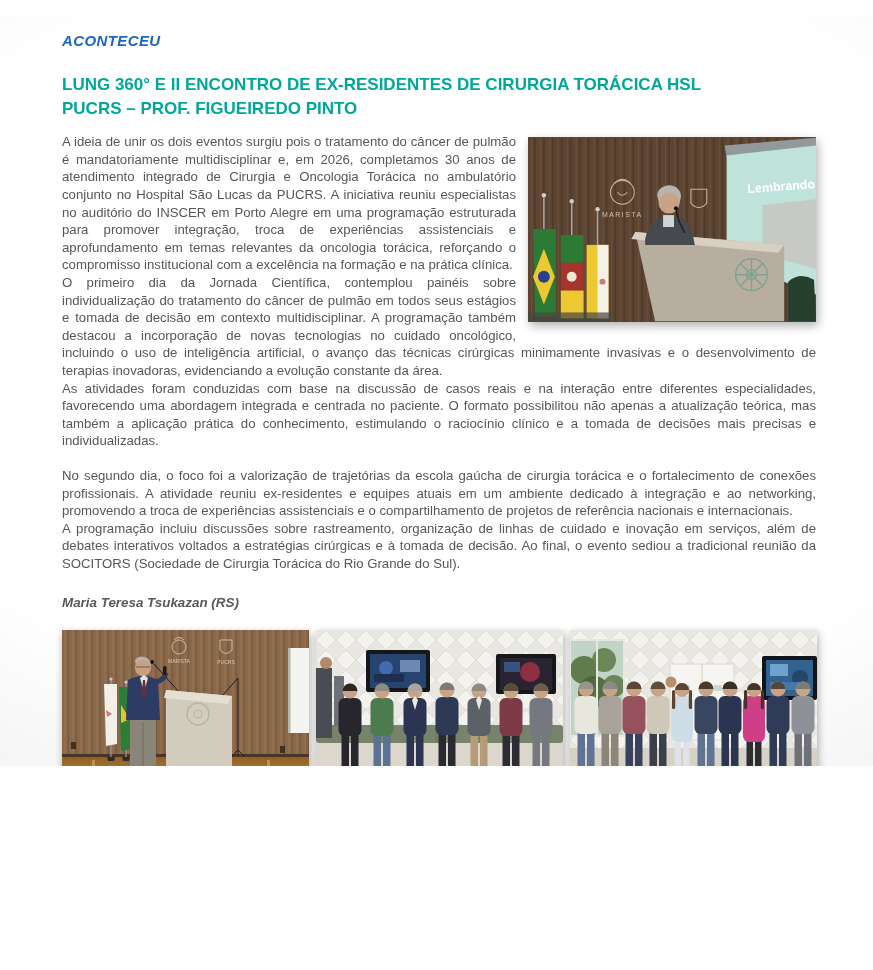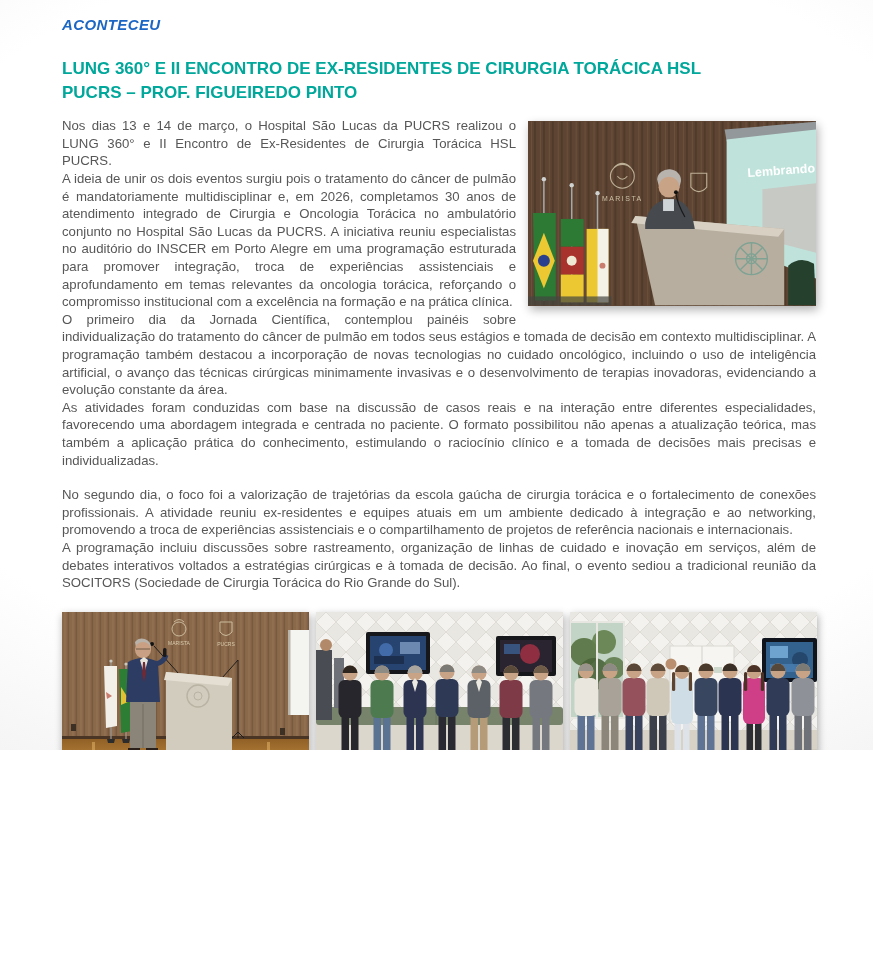--- a/index.html
+++ b/index.html
@@ -1,17 +1,17 @@
 <!DOCTYPE html>
 <html><head>
 <meta charset="utf-8">
 <style>
   html,body{margin:0;padding:0;background:#ffffff;}
   .page{
-    position:relative;width:873px;height:750px;margin:0 auto;overflow:hidden;
+    position:relative;width:873px;height:750px;margin:16px auto;overflow:hidden;
     background:radial-gradient(120% 92% at 50% 42%, #ffffff 55%, #e9e9e9 100%);
     font-family:"Liberation Sans",sans-serif;
   }
   .content{padding:16px 57px 0 62px;}
   .section-label{
     color:#1b67c3;font-weight:bold;font-style:italic;font-size:15px;letter-spacing:.4px;
   }
   .title{
     margin:24px 0 0 0;font-size:17px;font-weight:bold;color:#00a79b;
     line-height:1.42;max-width:700px;
@@ -123,28 +123,28 @@
           <circle cx="142" cy="66" r="10.5" fill="#c9a386"></circle>
           <path d="M118 102 Q122 82 140 78 Q160 76 166 98 L168 108 L118 108 Z" fill="#46494e"></path>
           <rect x="136" y="78" width="11" height="12" fill="#cfd4d6"></rect>
           <path d="M158 96 q-8 -14 -9 -24" stroke="#1a1a1a" stroke-width="1.2" fill="none"></path>
           <circle cx="149" cy="71" r="2" fill="#111"></circle>
 
           <path d="M262 145 q12 -10 26 -2 l2 42 h-28 z" fill="#26402e"></path>
         </svg>
       </figure>
 
-      <p>Nos dias 13 e 14 de março, o Hospital São Lucas da PUCRS realizou o LUNG 360° e II Encontro de Ex-Residentes de Cirurgia Torácica HSL PUCRS.</p>
       <p>A ideia de unir os dois eventos surgiu pois o tratamento do câncer de pulmão é mandatoriamente multidisciplinar e, em 2026, completamos 30 anos de atendimento integrado de Cirurgia e Oncologia Torácica no ambulatório conjunto no Hospital São Lucas da PUCRS. A iniciativa reuniu especialistas no auditório do INSCER em Porto Alegre em uma programação estruturada para promover integração, troca de experiências assistenciais e aprofundamento em temas relevantes da oncologia torácica, reforçando o compromisso institucional com a excelência na formação e na prática clínica.</p>
       <p>O primeiro dia da Jornada Científica, contemplou painéis sobre individualização do tratamento do câncer de pulmão em todos seus estágios e tomada de decisão em contexto multidisciplinar. A programação também destacou a incorporação de novas tecnologias no cuidado oncológico, incluindo o uso de inteligência artificial, o avanço das técnicas cirúrgicas minimamente invasivas e o desenvolvimento de terapias inovadoras, evidenciando a evolução constante da área.</p>
       <p>As atividades foram conduzidas com base na discussão de casos reais e na interação entre diferentes especialidades, favorecendo uma abordagem integrada e centrada no paciente. O formato possibilitou não apenas a atualização teórica, mas também a aplicação prática do conhecimento, estimulando o raciocínio clínico e a tomada de decisões mais precisas e individualizadas.</p>
       <p class="gap">No segundo dia, o foco foi a valorização de trajetórias da escola gaúcha de cirurgia torácica e o fortalecimento de conexões profissionais. A atividade reuniu ex-residentes e equipes atuais em um ambiente dedicado à integração e ao networking, promovendo a troca de experiências assistenciais e o compartilhamento de projetos de referência nacionais e internacionais.</p>
       <p>A programação incluiu discussões sobre rastreamento, organização de linhas de cuidado e inovação em serviços, além de debates interativos voltados a estratégias cirúrgicas e à tomada de decisão. Ao final, o evento sediou a tradicional reunião da SOCITORS (Sociedade de Cirurgia Torácica do Rio Grande do Sul).</p>
     </div>
 
+    <div class="byline">Maria Teresa Tsukazan (RS)</div>
 
     <div class="gallery">
 
       <figure class="gphoto">
         <svg viewBox="0 0 247 165" width="247" height="165">
           <defs>
             <pattern id="wdB" width="8" height="8" patternUnits="userSpaceOnUse">
               <rect width="8" height="8" fill="#8a684a"></rect>
               <rect x="5.5" width="1.6" height="8" fill="#7a5a3e"></rect>
               <rect x="2.5" width="0.9" height="8" fill="#967457"></rect>

